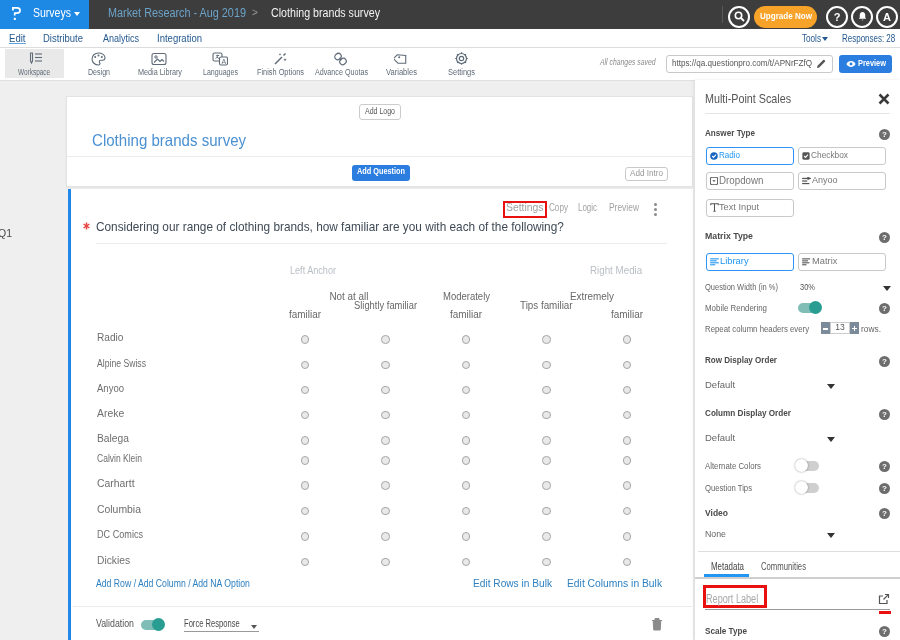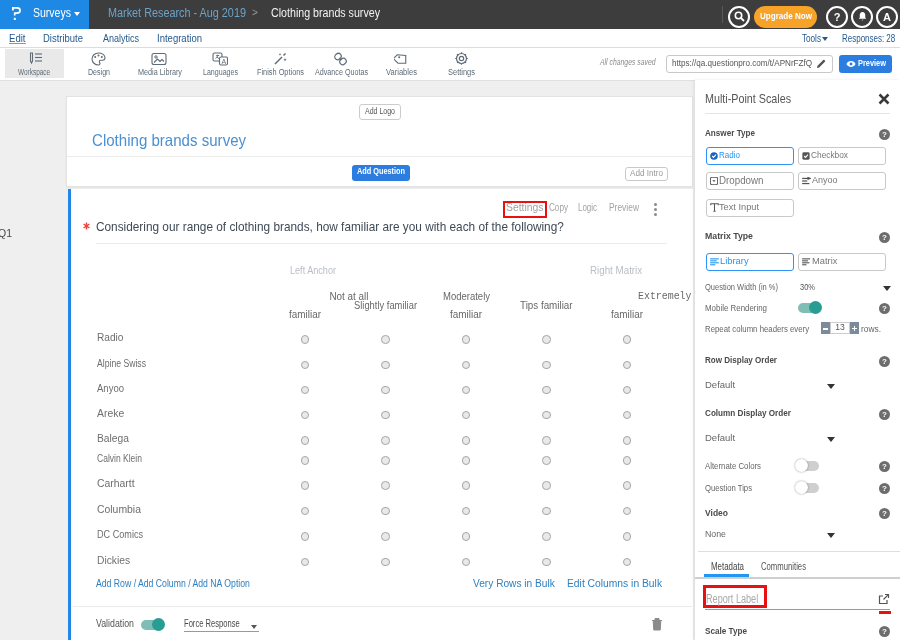--- a/index.html
+++ b/index.html
@@ -302,41 +302,41 @@
 <div class="tx" style="left:92.0px;top:132.0px;font-size:16.5px;color:#4a90d2;font-weight:400;transform:scaleX(0.913);">Clothing brands survey</div>
 <div class="tx" style="left:357.0px;top:167.4px;font-size:9px;color:#ffffff;font-weight:700;transform:scaleX(0.814);">Add Question</div>
 <div class="tx" style="left:630.0px;top:169.0px;font-size:8.5px;color:#999999;font-weight:400;transform:scaleX(0.957);">Add Intro</div>
 <div class="tx" style="left:-2.0px;top:228.1px;font-size:10.5px;color:#4a4a4a;font-weight:400;">Q1</div>
 <div class="tx" style="left:506.0px;top:202.7px;font-size:10px;color:#a2a2a2;font-weight:400;transform:scaleX(1.038);">Settings</div>
 <div class="tx" style="left:549.0px;top:202.7px;font-size:10px;color:#a2a2a2;font-weight:400;transform:scaleX(0.813);">Copy</div>
 <div class="tx" style="left:578.0px;top:202.7px;font-size:10px;color:#a2a2a2;font-weight:400;transform:scaleX(0.795);">Logic</div>
 <div class="tx" style="left:609.0px;top:202.7px;font-size:10px;color:#a2a2a2;font-weight:400;transform:scaleX(0.843);">Preview</div>
 <div class="tx" style="left:96.0px;top:220.8px;font-size:12.4px;color:#3f4a56;font-weight:400;transform:scaleX(0.954);">Considering our range of clothing brands, how familiar are you with each of the following?</div>
 <div class="tx" style="left:290.0px;top:266.2px;font-size:10px;color:#b9bec4;font-weight:400;transform:scaleX(0.909);">Left Anchor</div>
-<div class="tx" style="left:590.0px;top:266.2px;font-size:10px;color:#b9bec4;font-weight:400;transform:scaleX(0.978);">Right Matrix</div>
+<div class="tx" style="left:590.0px;top:266.2px;font-size:10px;color:#b9bec4;font-weight:400;transform:scaleX(0.978);">Right Media</div>
 <div class="tx" style="left:285.5px;top:292.2px;font-size:10px;color:#686868;font-weight:400;transform:scaleX(0.988);padding-left:44px;">Not at all</div>
 <div class="tx" style="left:289.0px;top:309.7px;font-size:10px;color:#686868;font-weight:400;transform:scaleX(0.993);">familiar</div>
 <div class="tx" style="left:354.0px;top:300.7px;font-size:10px;color:#686868;font-weight:400;transform:scaleX(0.937);">Slightly familiar</div>
 <div class="tx" style="left:442.5px;top:292.2px;font-size:10px;color:#686868;font-weight:400;transform:scaleX(0.950);">Moderately</div>
 <div class="tx" style="left:450.0px;top:309.7px;font-size:10px;color:#686868;font-weight:400;transform:scaleX(0.993);">familiar</div>
 <div class="tx" style="left:519.5px;top:300.7px;font-size:10px;color:#686868;font-weight:400;transform:scaleX(0.982);">Tips familiar</div>
-<div class="tx" style="left:638px;top:292.2px;font-size:10px;color:#686868;font-weight:400;transform:scaleX(0.990);font-family:Liberation Mono, monospace;">Extremely</div>
+<div class="tx" style="left:570px;top:292.2px;font-size:10px;color:#686868;font-weight:400;transform:scaleX(0.990);">Extremely</div>
 <div class="tx" style="left:611.0px;top:309.7px;font-size:10px;color:#686868;font-weight:400;transform:scaleX(0.993);">familiar</div>
 <div class="tx" style="left:97.0px;top:333.2px;font-size:10px;color:#6e6e6e;font-weight:400;transform:scaleX(1.014);">Radio</div>
 <div class="tx" style="left:97.0px;top:358.7px;font-size:10px;color:#6e6e6e;font-weight:400;transform:scaleX(0.864);">Alpine Swiss</div>
 <div class="tx" style="left:97.0px;top:383.7px;font-size:10px;color:#6e6e6e;font-weight:400;transform:scaleX(0.952);">Anyoo</div>
 <div class="tx" style="left:97.0px;top:408.7px;font-size:10px;color:#6e6e6e;font-weight:400;transform:scaleX(1.040);">Areke</div>
 <div class="tx" style="left:97.0px;top:434.2px;font-size:10px;color:#6e6e6e;font-weight:400;transform:scaleX(1.028);">Balega</div>
 <div class="tx" style="left:97.0px;top:454.2px;font-size:10px;color:#6e6e6e;font-weight:400;transform:scaleX(0.852);">Calvin Klein</div>
 <div class="tx" style="left:97.0px;top:479.2px;font-size:10px;color:#6e6e6e;font-weight:400;transform:scaleX(1.040);">Carhartt</div>
 <div class="tx" style="left:97.0px;top:504.7px;font-size:10px;color:#6e6e6e;font-weight:400;transform:scaleX(1.040);">Columbia</div>
 <div class="tx" style="left:97.0px;top:530.2px;font-size:10px;color:#6e6e6e;font-weight:400;transform:scaleX(0.910);">DC Comics</div>
 <div class="tx" style="left:97.0px;top:555.7px;font-size:10px;color:#6e6e6e;font-weight:400;transform:scaleX(1.024);">Dickies</div>
 <div class="tx" style="left:96.0px;top:579.2px;font-size:10px;color:#2e80c0;font-weight:400;transform:scaleX(0.868);">Add Row / Add Column / Add NA Option</div>
-<div class="tx" style="left:473.0px;top:579.2px;font-size:10px;color:#2e80c0;font-weight:400;transform:scaleX(1.015);">Very Rows in Bulk</div>
+<div class="tx" style="left:473.0px;top:579.2px;font-size:10px;color:#2e80c0;font-weight:400;transform:scaleX(1.015);">Edit Rows in Bulk</div>
 <div class="tx" style="left:567.0px;top:579.2px;font-size:10px;color:#2e80c0;font-weight:400;transform:scaleX(1.030);">Edit Columns in Bulk</div>
 <div class="tx" style="left:96.0px;top:619.2px;font-size:10px;color:#555555;font-weight:400;transform:scaleX(0.880);">Validation</div>
 <div class="tx" style="left:184.0px;top:619.2px;font-size:10px;color:#4a4a4a;font-weight:400;transform:scaleX(0.760);">Force Response</div>
 <div class="tx" style="left:705.0px;top:92.1px;font-size:13px;color:#555555;font-weight:400;transform:scaleX(0.827);">Multi-Point Scales</div>
 <div class="tx" style="left:705.0px;top:128.3px;font-size:9.5px;color:#4a4a4a;font-weight:700;transform:scaleX(0.856);">Answer Type</div>
 <div class="tx" style="left:719.0px;top:151.4px;font-size:9px;color:#2196f3;font-weight:400;transform:scaleX(0.893);">Radio</div>
 <div class="tx" style="left:811.0px;top:151.4px;font-size:9px;color:#777777;font-weight:400;transform:scaleX(0.924);">Checkbox</div>
 <div class="tx" style="left:719.0px;top:176.4px;font-size:10px;color:#777777;font-weight:400;transform:scaleX(0.975);">Dropdown</div>
 <div class="tx" style="left:812.0px;top:176.4px;font-size:9px;color:#777777;font-weight:400;">Anyoo</div>
 <div class="tx" style="left:719.0px;top:203.4px;font-size:9px;color:#777777;font-weight:400;transform:scaleX(1.025);">Text Input</div>

